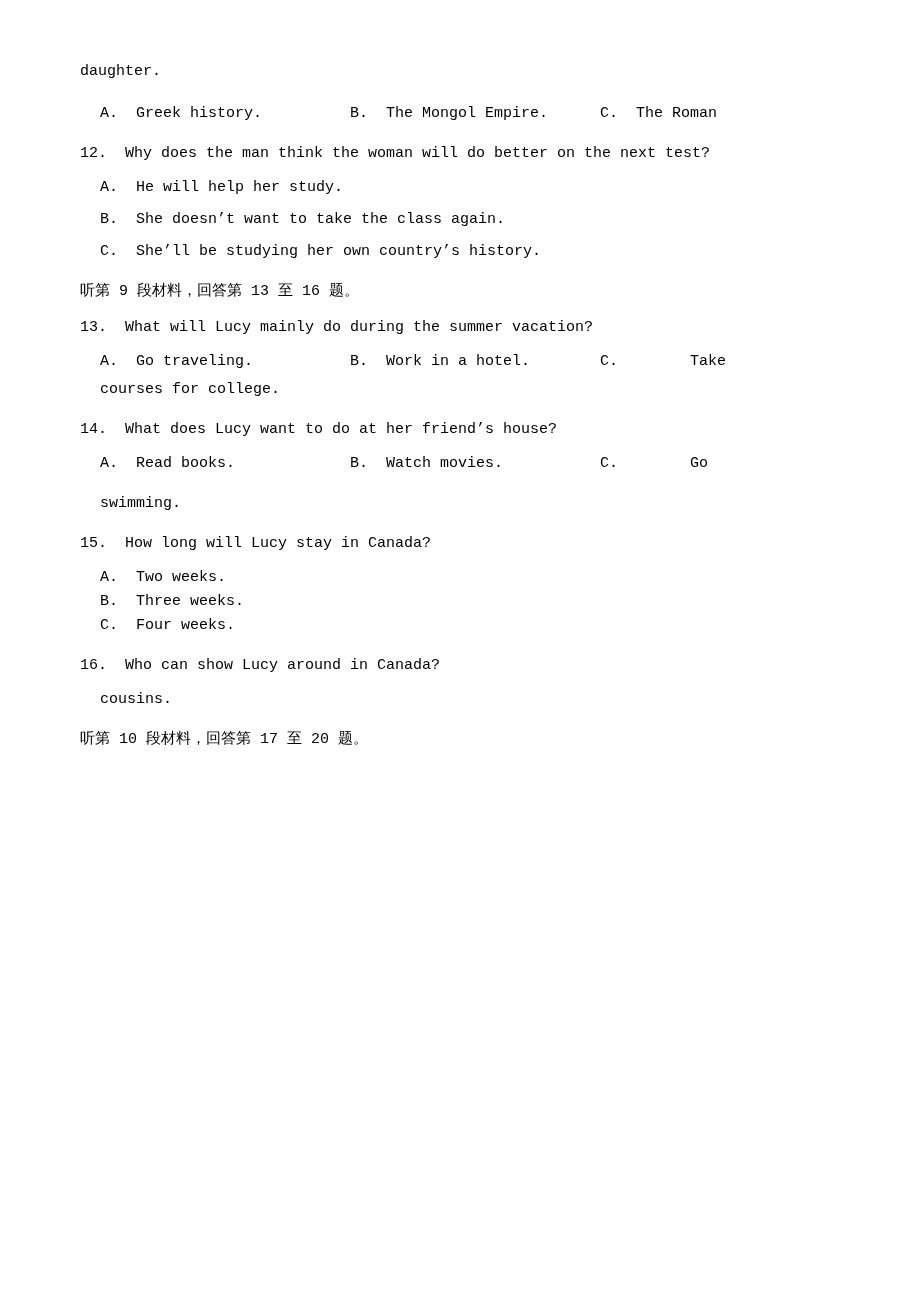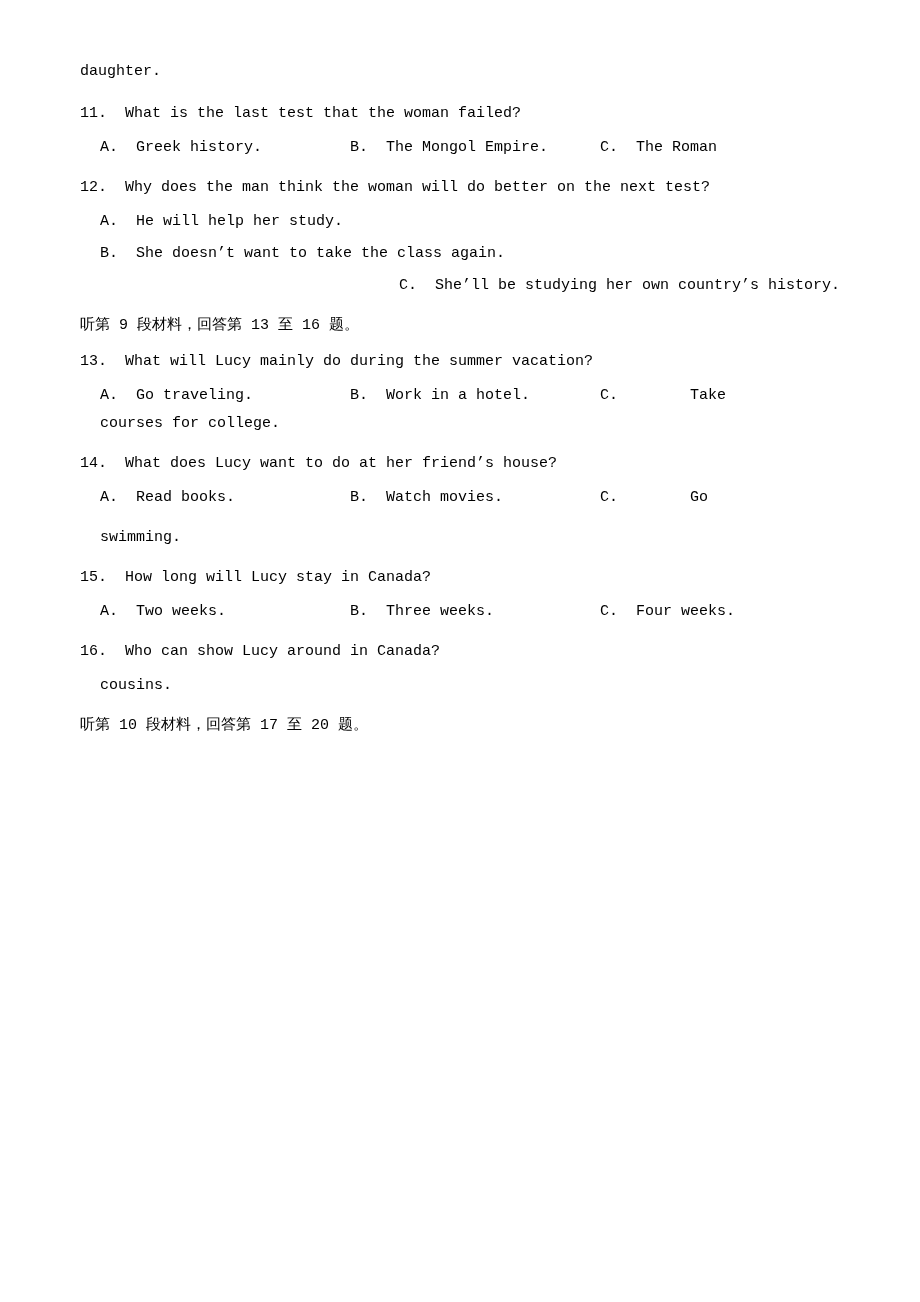--- a/index.html
+++ b/index.html
@@ -34,37 +34,34 @@
 </head>
 <body>
 
 <div>
 
   <div class="section">
     <span>daughter.</span>
   </div>
 
   <div class="q-block">
-    <div class="question-line">
-      <span>11.&nbsp;&nbsp;What is the last test that the woman failed?</span>
-    </div>
     <div style="display:flex; flex-wrap:wrap; padding-left:20px; margin-bottom:4px;">
       <span style="min-width:240px; margin-right:10px;font-family:Liberation Mono, monospace;">A.&nbsp;&nbsp;Greek history.</span>
       <span style="min-width:240px; margin-right:10px;">B.&nbsp;&nbsp;The Mongol Empire.</span>
       <span style="flex:1;">C.&nbsp;&nbsp;The Roman</span>
     </div>
   </div>
 
   <div class="q-block">
     <div class="question-line">
       <span>12.&nbsp;&nbsp;Why does the man think the woman will do better on the next test?</span>
     </div>
     <div style="padding-left:20px; margin-bottom:8px;">A.&nbsp;&nbsp;He will help her study.</div>
     <div style="padding-left:20px; margin-bottom:8px;">B.&nbsp;&nbsp;She doesn’t want to take the class again.</div>
-    <div style="padding-left:20px; margin-bottom:14px;text-align:right;">C.&nbsp;&nbsp;She’ll be studying her own country’s history.</div>
+    <div style="padding-left:20px; margin-bottom:14px;">C.&nbsp;&nbsp;She’ll be studying her own country’s history.</div>
   </div>
 
   <div class="section-header">
     <span>听第 9 段材料，回答第 13 至 16 题。</span>
   </div>
 
   <div class="q-block">
     <div class="question-line">
       <span>13.&nbsp;&nbsp;What will Lucy mainly do during the summer vacation?</span>
     </div>
@@ -85,21 +82,21 @@
       <span style="min-width:240px; margin-right:10px;">B.&nbsp;&nbsp;Watch movies.</span>
       <span style="flex:1;">C.&nbsp;&nbsp;&nbsp;&nbsp;&nbsp;&nbsp;&nbsp;&nbsp;Go</span>
     </div>
     <div style="padding-left:20px; margin-bottom:14px;">swimming.</div>
   </div>
 
   <div class="q-block">
     <div class="question-line">
       <span>15.&nbsp;&nbsp;How long will Lucy stay in Canada?</span>
     </div>
-    <div style="display:flex; flex-wrap:wrap; padding-left:20px; margin-bottom:14px;">
+    <div style="display:flex; flex-wrap:wrap; padding-left:20px; margin-bottom:14px;flex-direction:column;">
       <span style="min-width:240px; margin-right:10px;">A.&nbsp;&nbsp;Two weeks.</span>
       <span style="min-width:240px; margin-right:10px;">B.&nbsp;&nbsp;Three weeks.</span>
       <span style="flex:1;">C.&nbsp;&nbsp;Four weeks.</span>
     </div>
   </div>
 
   <div class="q-block">
     <div class="question-line">
       <span>16.&nbsp;&nbsp;Who can show Lucy around in Canada?</span>
     </div>

